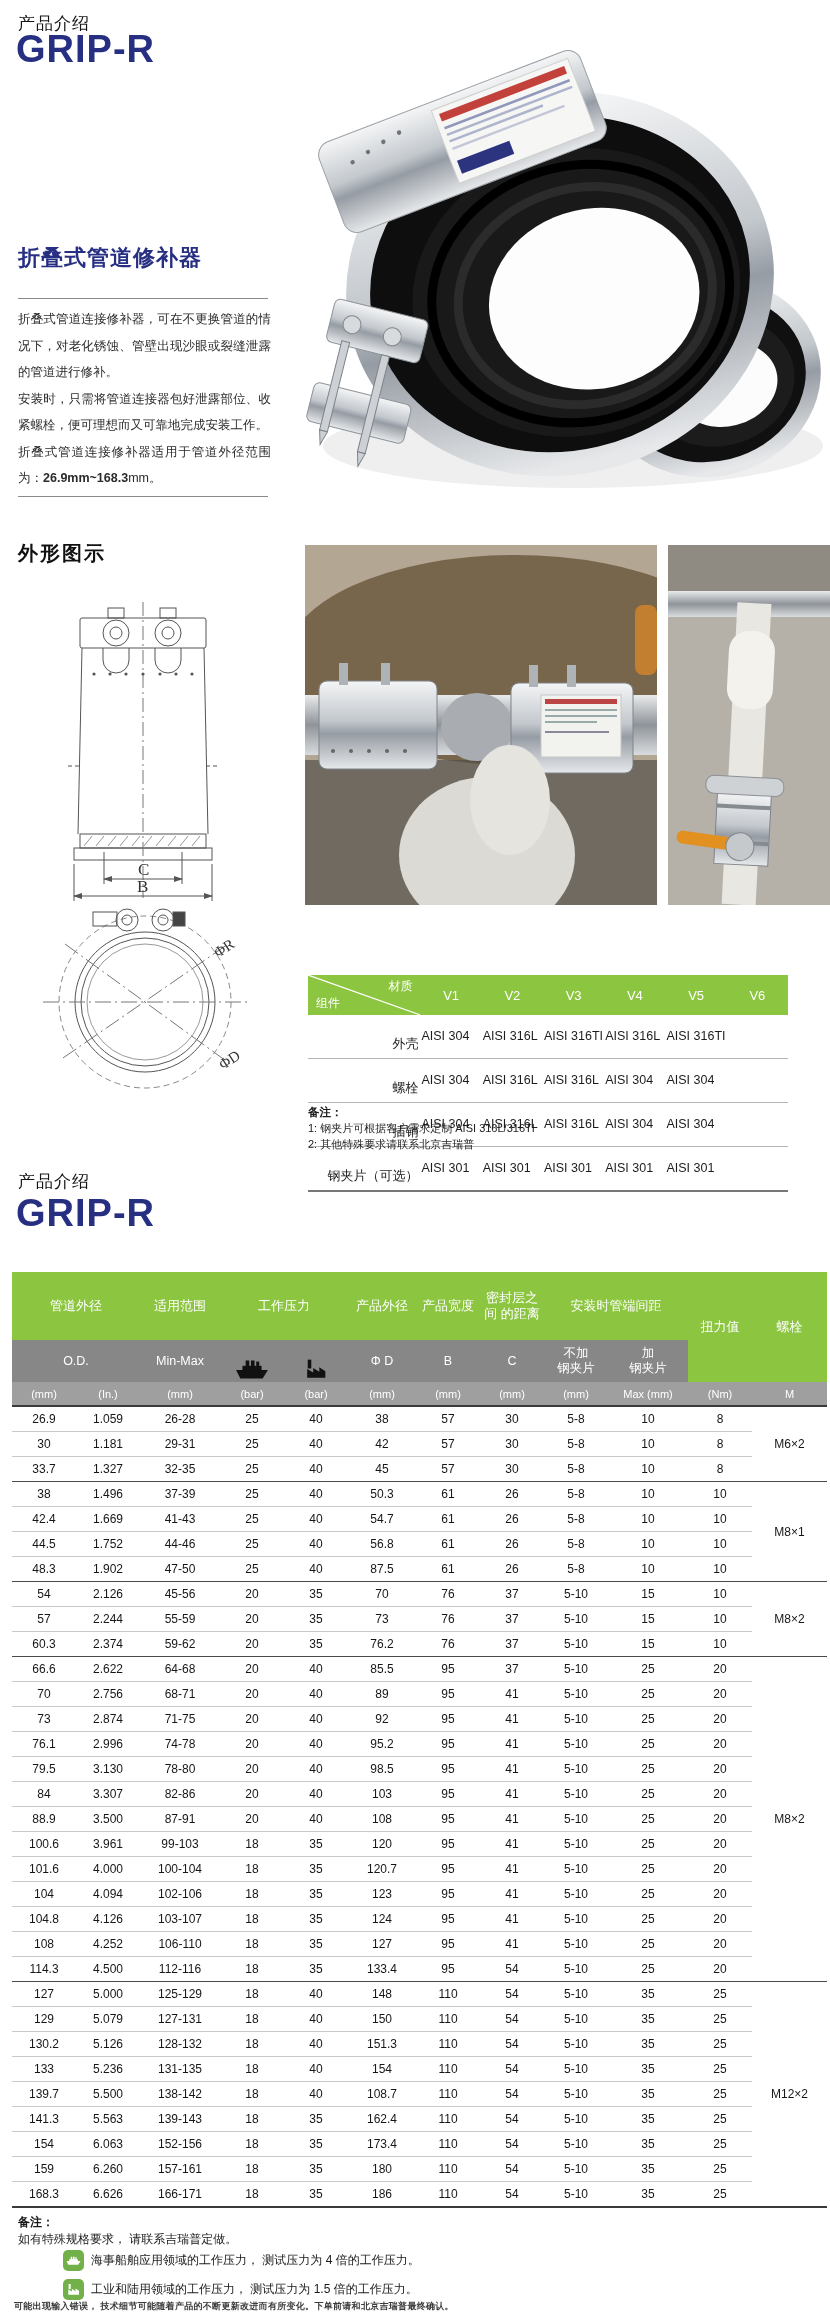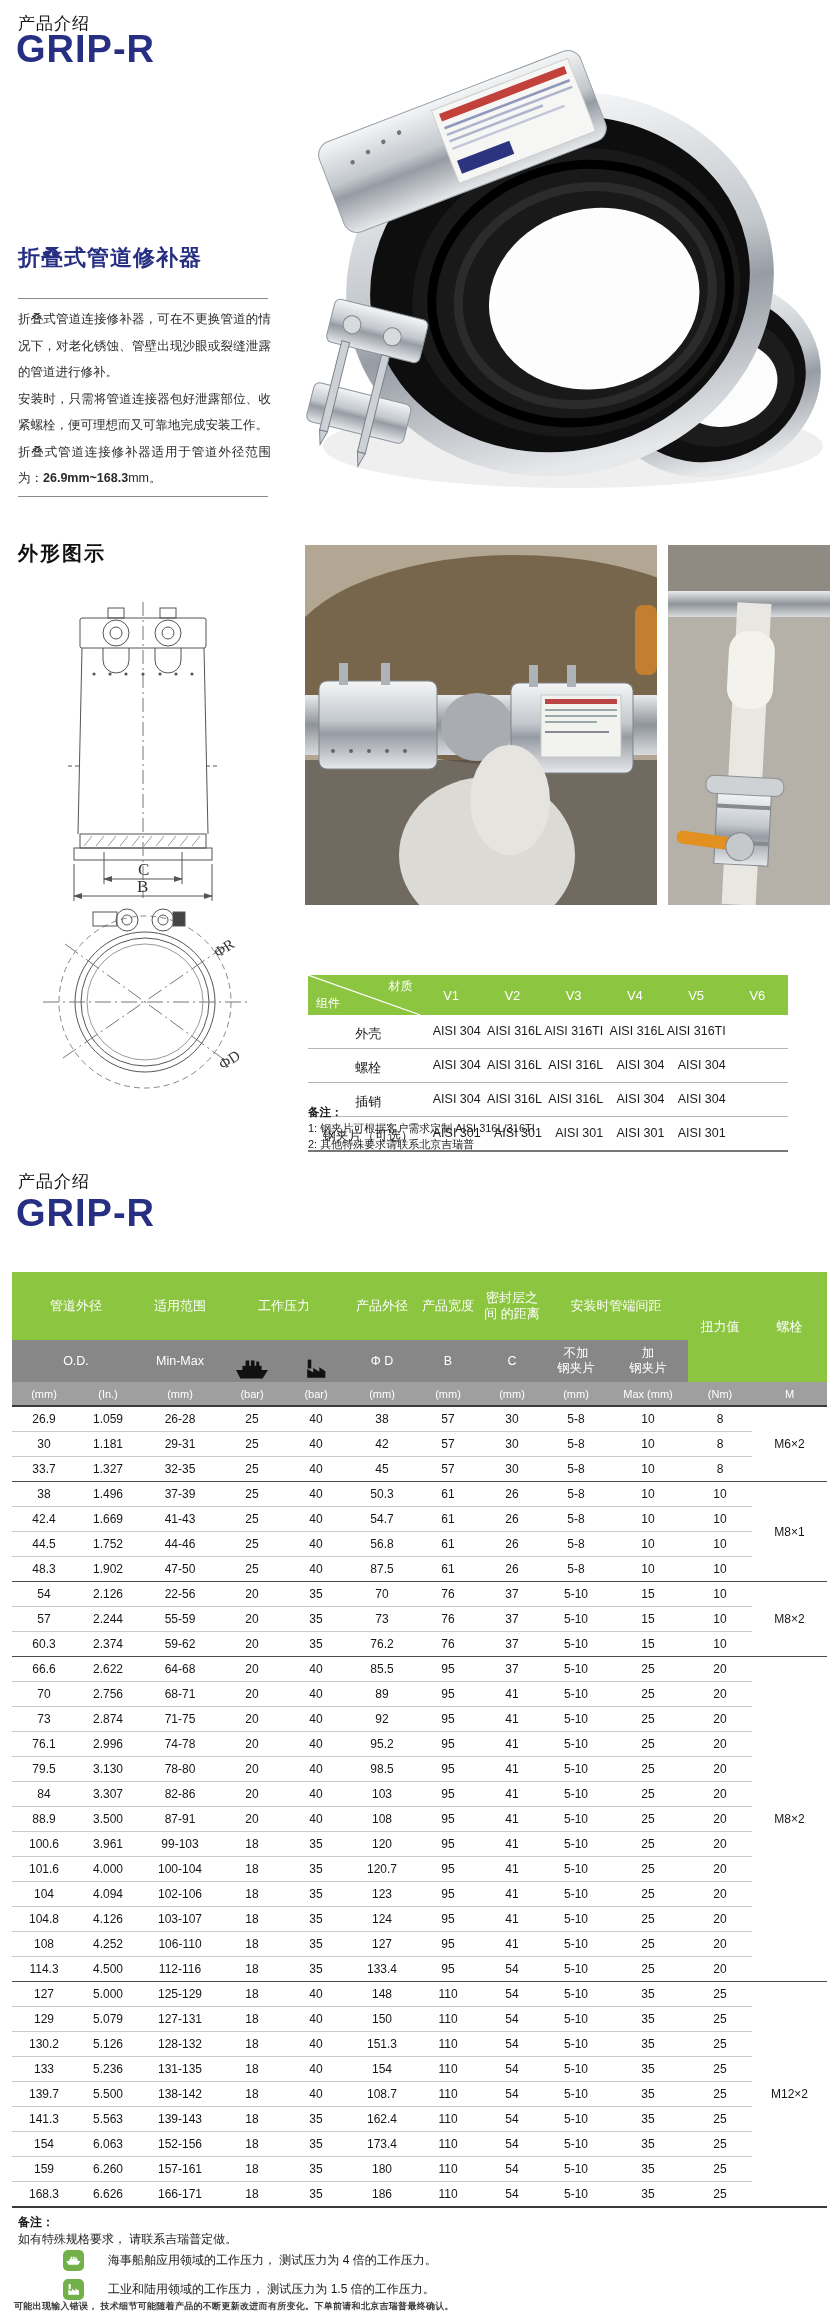--- a/index.html
+++ b/index.html
@@ -28,22 +28,22 @@
   .photo1{position:absolute;left:305px;top:545px;width:352px;height:360px;}
   .photo2{position:absolute;left:668px;top:545px;width:162px;height:360px;}
 
   
   .materials{position:absolute;left:308px;top:975px;width:480px;border-collapse:collapse;table-layout:fixed;}
   .materials thead td{background:var(--accent);color:#fff;height:40px;text-align:center;font-size:13px;vertical-align:middle;}
   .materials td.corner{position:relative;text-align:left;}
   .corner-top{position:absolute;right:8px;top:3px;font-size:12px;}
   .corner-bottom{position:absolute;left:8px;bottom:3px;font-size:12px;}
   .corner-svg{position:absolute;left:0;top:0;width:100%;height:100%;}
-  .materials tbody th{font-weight:normal;text-align:center;font-size:13px;color:#1c1c1c;padding:10px 2px 5px 10px;border-bottom:1px solid #b5b5b5;}
-  .materials tbody td{font-size:12.5px;color:#1c1c1c;text-align:right;padding:4px 1px;border-bottom:1px solid #b5b5b5;line-height:15px;}
+  .materials tbody th{font-weight:normal;text-align:right;font-size:13px;color:#1c1c1c;padding:20px 2px 5px 10px;border-bottom:1px solid #b5b5b5;}
+  .materials tbody td{font-size:12.5px;color:#1c1c1c;text-align:left;padding:4px 1px;border-bottom:1px solid #b5b5b5;line-height:15px;}
   .materials tbody tr:last-child th,.materials tbody tr:last-child td{border-bottom:2px solid #777;}
   .mat-notes{position:absolute;left:308px;top:1104px;font-size:11px;line-height:16px;color:#1c1c1c;}
   .mat-notes .nt{font-weight:bold;font-size:11.5px;}
 
   
   .spec{position:absolute;left:12px;top:1272px;width:815px;border-collapse:collapse;table-layout:fixed;border-bottom:2px solid #3a3a3a;}
   .spec thead td{text-align:center;vertical-align:middle;color:#fff;}
   .spec .r1 td{background:var(--accent);font-size:13px;height:68px;line-height:16px;}
   .spec .r2 td{background:var(--hgray);font-size:12.5px;height:42px;white-space:pre-line;line-height:15px;}
   .spec .r1 td.merged{height:auto;}
@@ -52,21 +52,21 @@
   .spec tbody tr:first-child td{border-top:2px solid #3a3a3a;}
   .spec tbody tr.group-start td{border-top:1.5px solid #4a4a4a;}
   .spec tbody td.bolt{border-top:none;font-size:12px;}
   .spec tbody tr.group-start td.bolt{border-top:1.5px solid #4a4a4a;}
   .spec tbody tr:first-child td.bolt{border-top:2px solid #3a3a3a;}
   .hdr-ico{width:34px;height:22px;display:inline-block;vertical-align:middle;}
 
   
   .footer-note-title{position:absolute;left:18px;top:2214px;font-size:12px;font-weight:bold;color:#1a1a1a;}
   .footer-line1{position:absolute;left:18px;top:2231px;font-size:12px;color:#1a1a1a;}
-  .foot-row{position:absolute;left:18px;height:22px;display:flex;align-items:center;gap:24px;font-size:12px;color:#1a1a1a;padding-left:45px;}
+  .foot-row{position:absolute;left:18px;height:22px;display:flex;align-items:center;gap:7px;font-size:12px;color:#1a1a1a;padding-left:45px;}
   #foot-ship-row{top:2249px;}
   #foot-factory-row{top:2278px;}
   .note-ico{width:21px;height:21px;background:var(--icogreen);border-radius:5px;display:flex;align-items:center;justify-content:center;flex:0 0 21px;}
   .note-ico svg{width:15px;height:13px;}
   .disclaimer{position:absolute;left:14px;top:2300px;width:800px;font-size:9px;font-weight:bold;color:#3c3c3c;letter-spacing:.3px;}
 </style>
 </head>
 <body>
 
 <svg width="0" height="0" style="position:absolute">
@@ -505,21 +505,21 @@
           <td>87.5</td>
           <td>61</td>
           <td>26</td>
           <td>5-8</td>
           <td>10</td>
           <td>10</td>
         </tr>
         <tr class="group-start">
           <td>54</td>
           <td>2.126</td>
-          <td>22-56</td>
+          <td>45-56</td>
           <td>20</td>
           <td>35</td>
           <td>70</td>
           <td>76</td>
           <td>37</td>
           <td>5-10</td>
           <td>15</td>
           <td>10</td>
           <td class="bolt" rowspan="3">M8×2</td>
         </tr>

